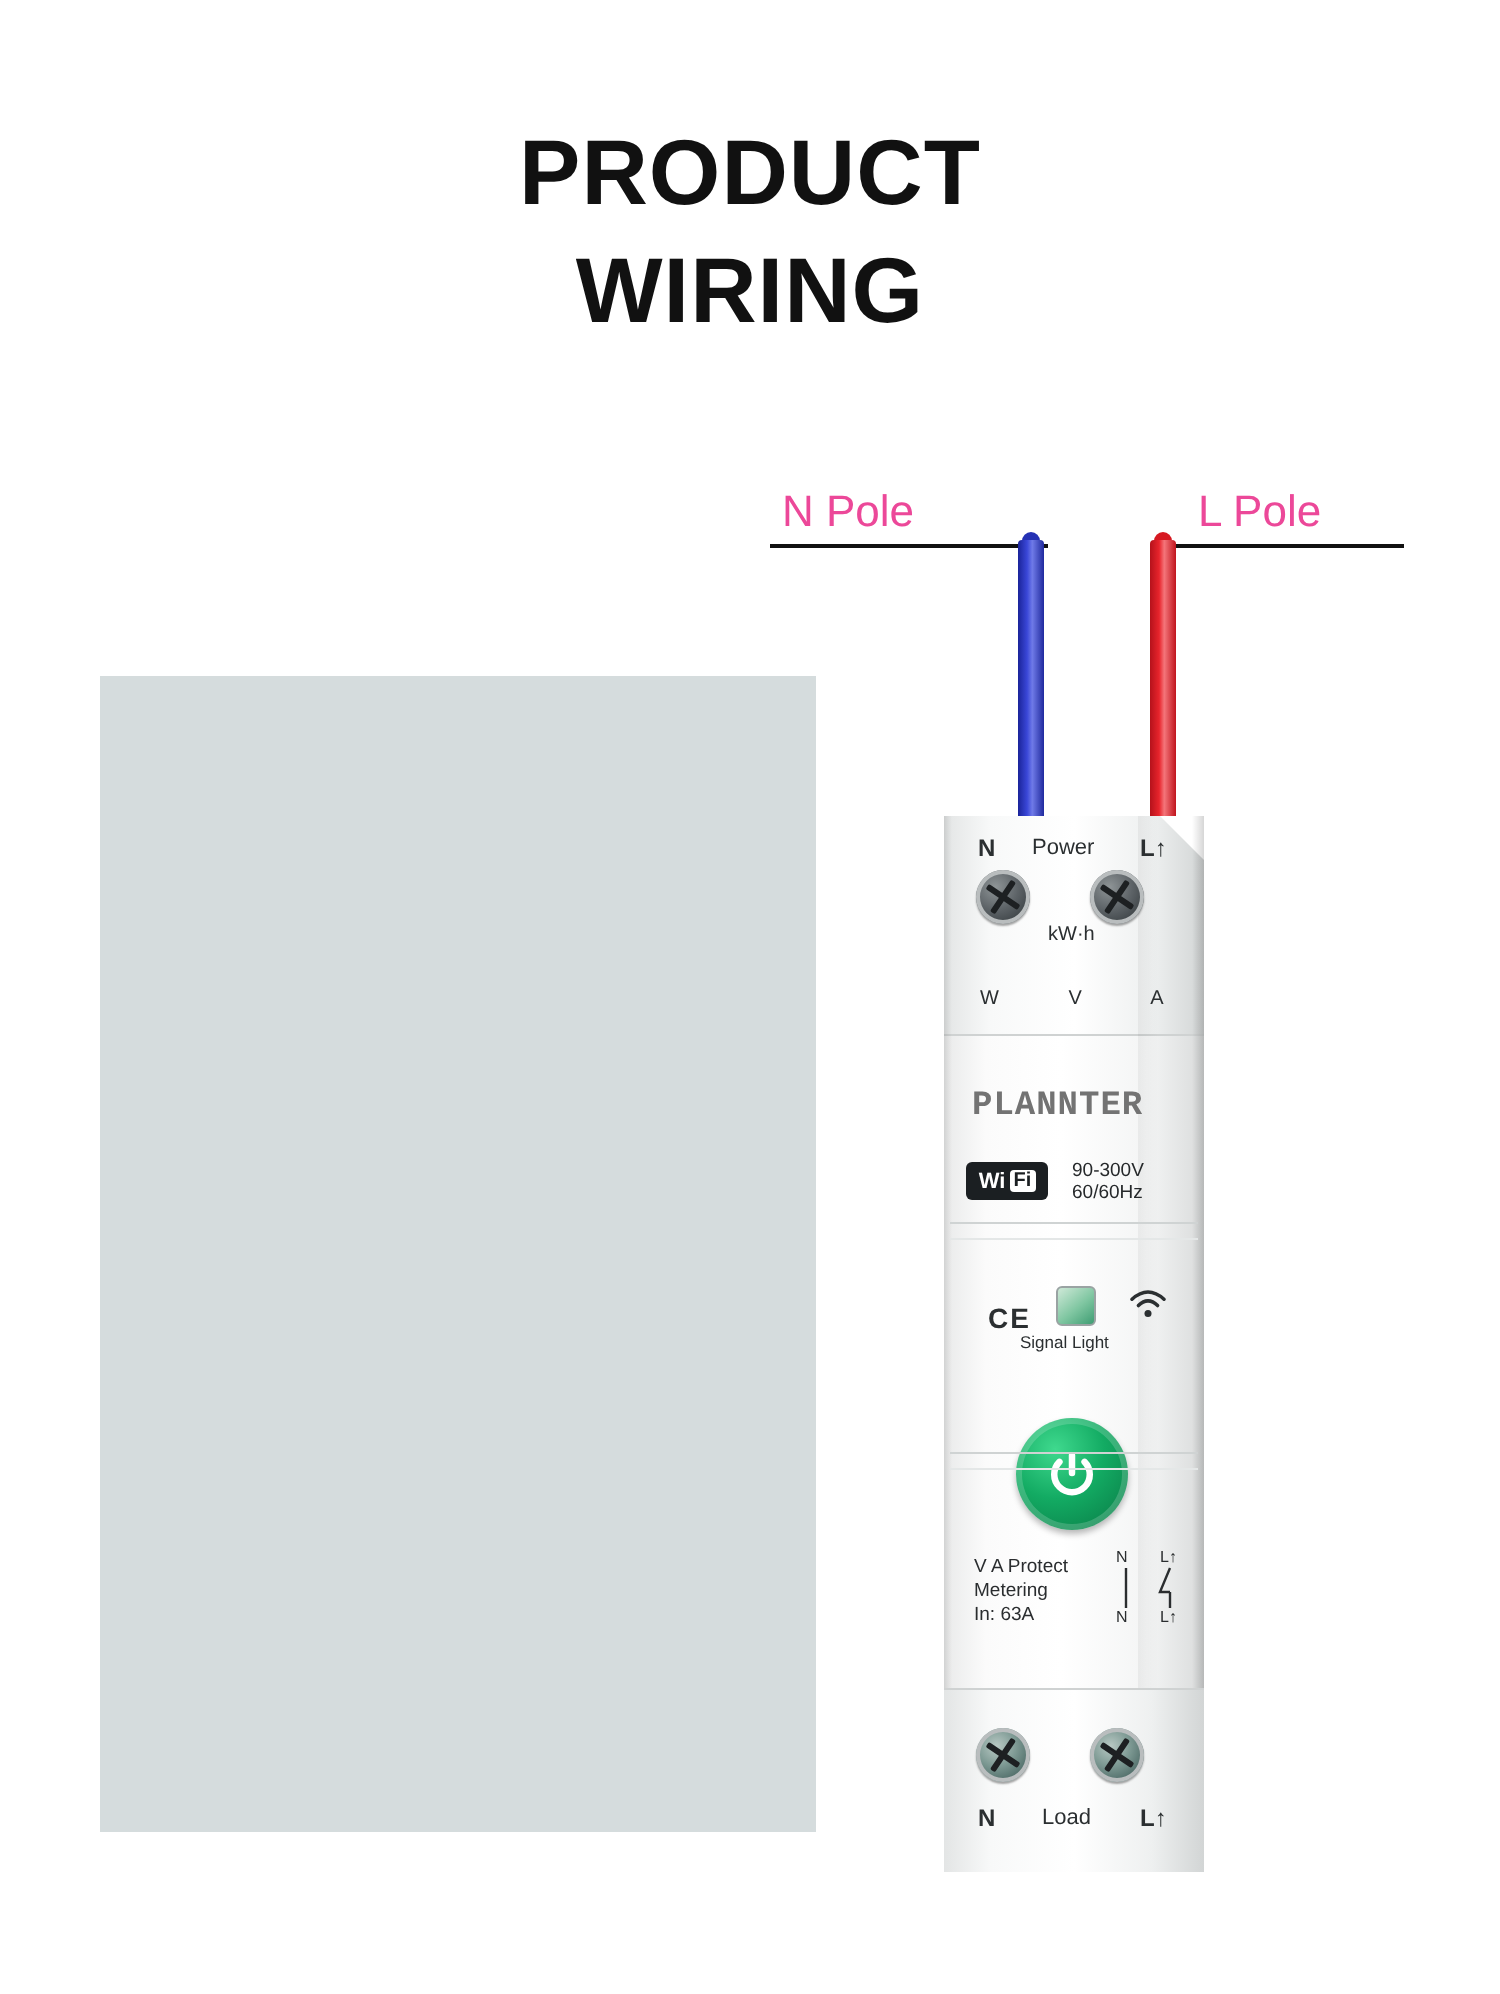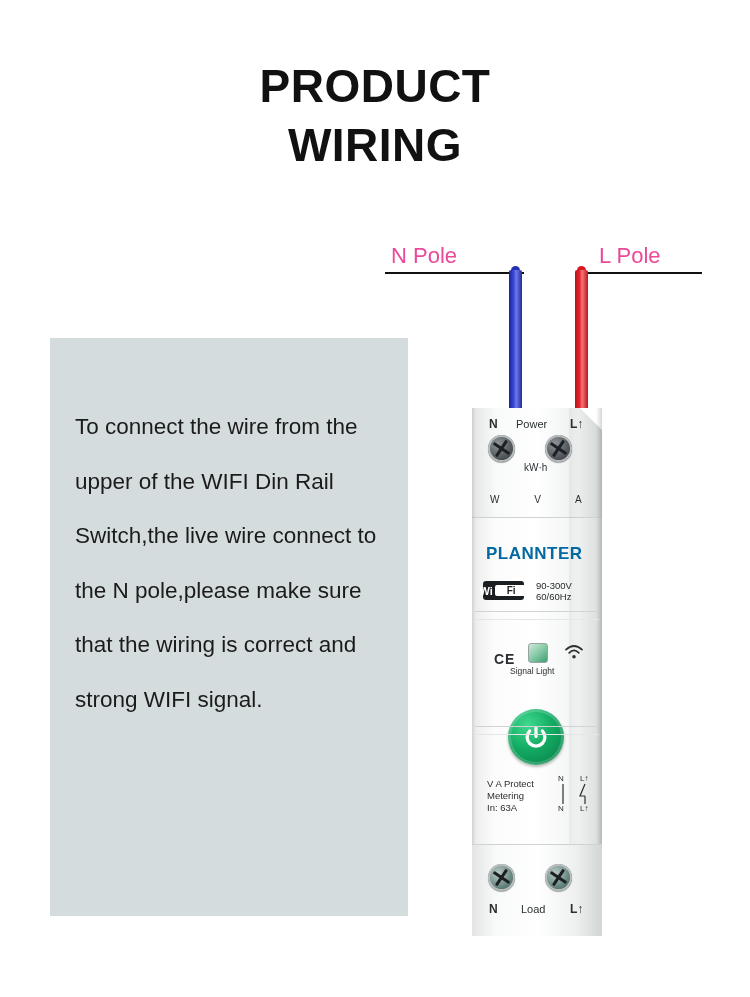--- a/index.html
+++ b/index.html
@@ -161,35 +161,35 @@
   #lbl-load   { left: 49px;  top: 495px; font-size: 11px; }
   #lbl-bot-l  { left: 98px;  top: 494px; font-size: 12px; font-weight: bold; }
 
   
   #brand {
     position: absolute; left: 0; top: 136px; width: 130px; height: 28px;
   }
   #brand-name {
     position: absolute; left: 14px; top: 0px;
     font-size: 17px; font-weight: bold; letter-spacing: 0.5px;
-    color: #0369a1;
-    font-family: Liberation Sans, sans-serif;
+    color: #737373;
+    font-family: Liberation Mono, monospace;
   }
 
   
   #wifi-badge {
     position: absolute; left: 11px; top: 173px;
     width: 41px; height: 19px;
     background: #1b1f22; border-radius: 3px;
     color: #ffffff; font-size: 11px; font-weight: bold;
     display: flex; align-items: center; justify-content: center;
   }
   #wifi-badge .fi {
     background: #ffffff; color: #1b1f22;
-    border-radius: 2px; padding: 0 12px; margin-left: 2px; font-size: 10px;
+    border-radius: 2px; padding: 0 2px; margin-left: 2px; font-size: 10px;
   }
   #volt-line1 { position: absolute; left: 64px; top: 172px; font-size: 9.5px; color: #26292b; }
   #volt-line2 { position: absolute; left: 64px; top: 183px; font-size: 9.5px; color: #26292b; }
 
   
   .groove {
     position: absolute; left: 3px; width: 124px; height: 1px;
     background: #cfd3d3;
   }
   #groove-1 { top: 203px; }
@@ -279,21 +279,20 @@
   <div class="pole-dot" id="n-pole-dot"></div>
 
   <div class="pole-label" id="l-pole-label">L Pole</div>
   <div class="pole-underline" id="l-pole-underline"></div>
   <div class="pole-dot" id="l-pole-dot"></div>
 
   <div class="wire" id="wire-n"></div>
   <div class="wire" id="wire-l"></div>
 
   <div id="text-panel"></div>
-  <div id="panel-text">To connect the wire from the upper of the WIFI Din Rail Switch,the live wire connect to the N pole,please make sure that the wiring is correct and strong WIFI signal.</div>
 
   <div id="device">
     <div class="dev-body"></div>
     <div class="term-top"></div>
     <div class="notch"></div>
 
     <div class="body-edge-l"></div>
     <div class="body-hl"></div>
     <div class="body-edge-r"></div>
 

